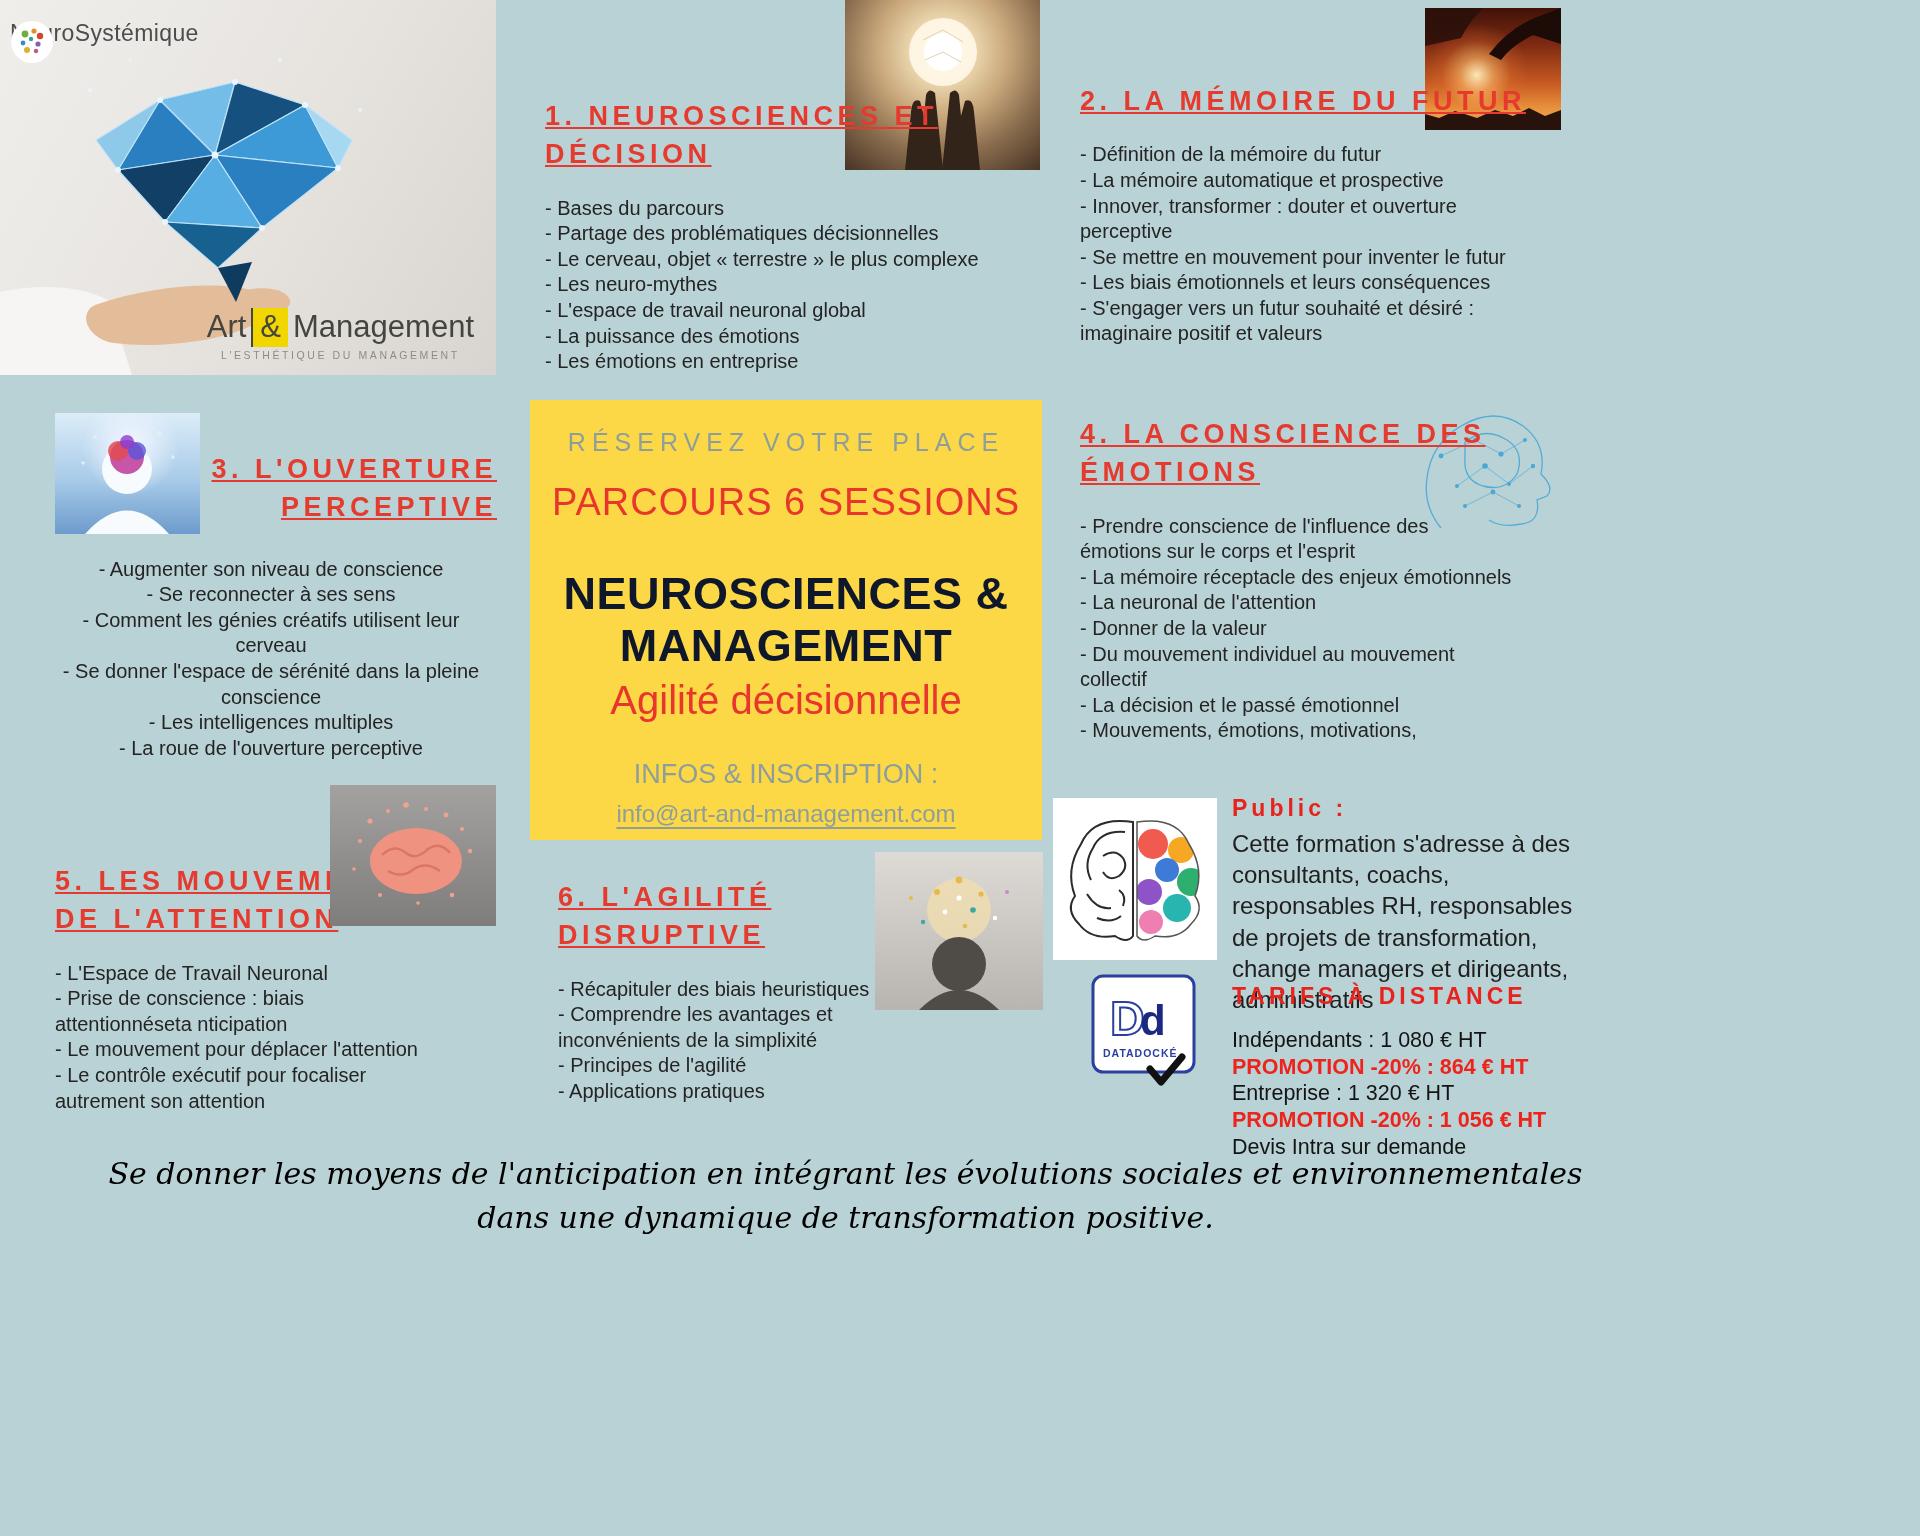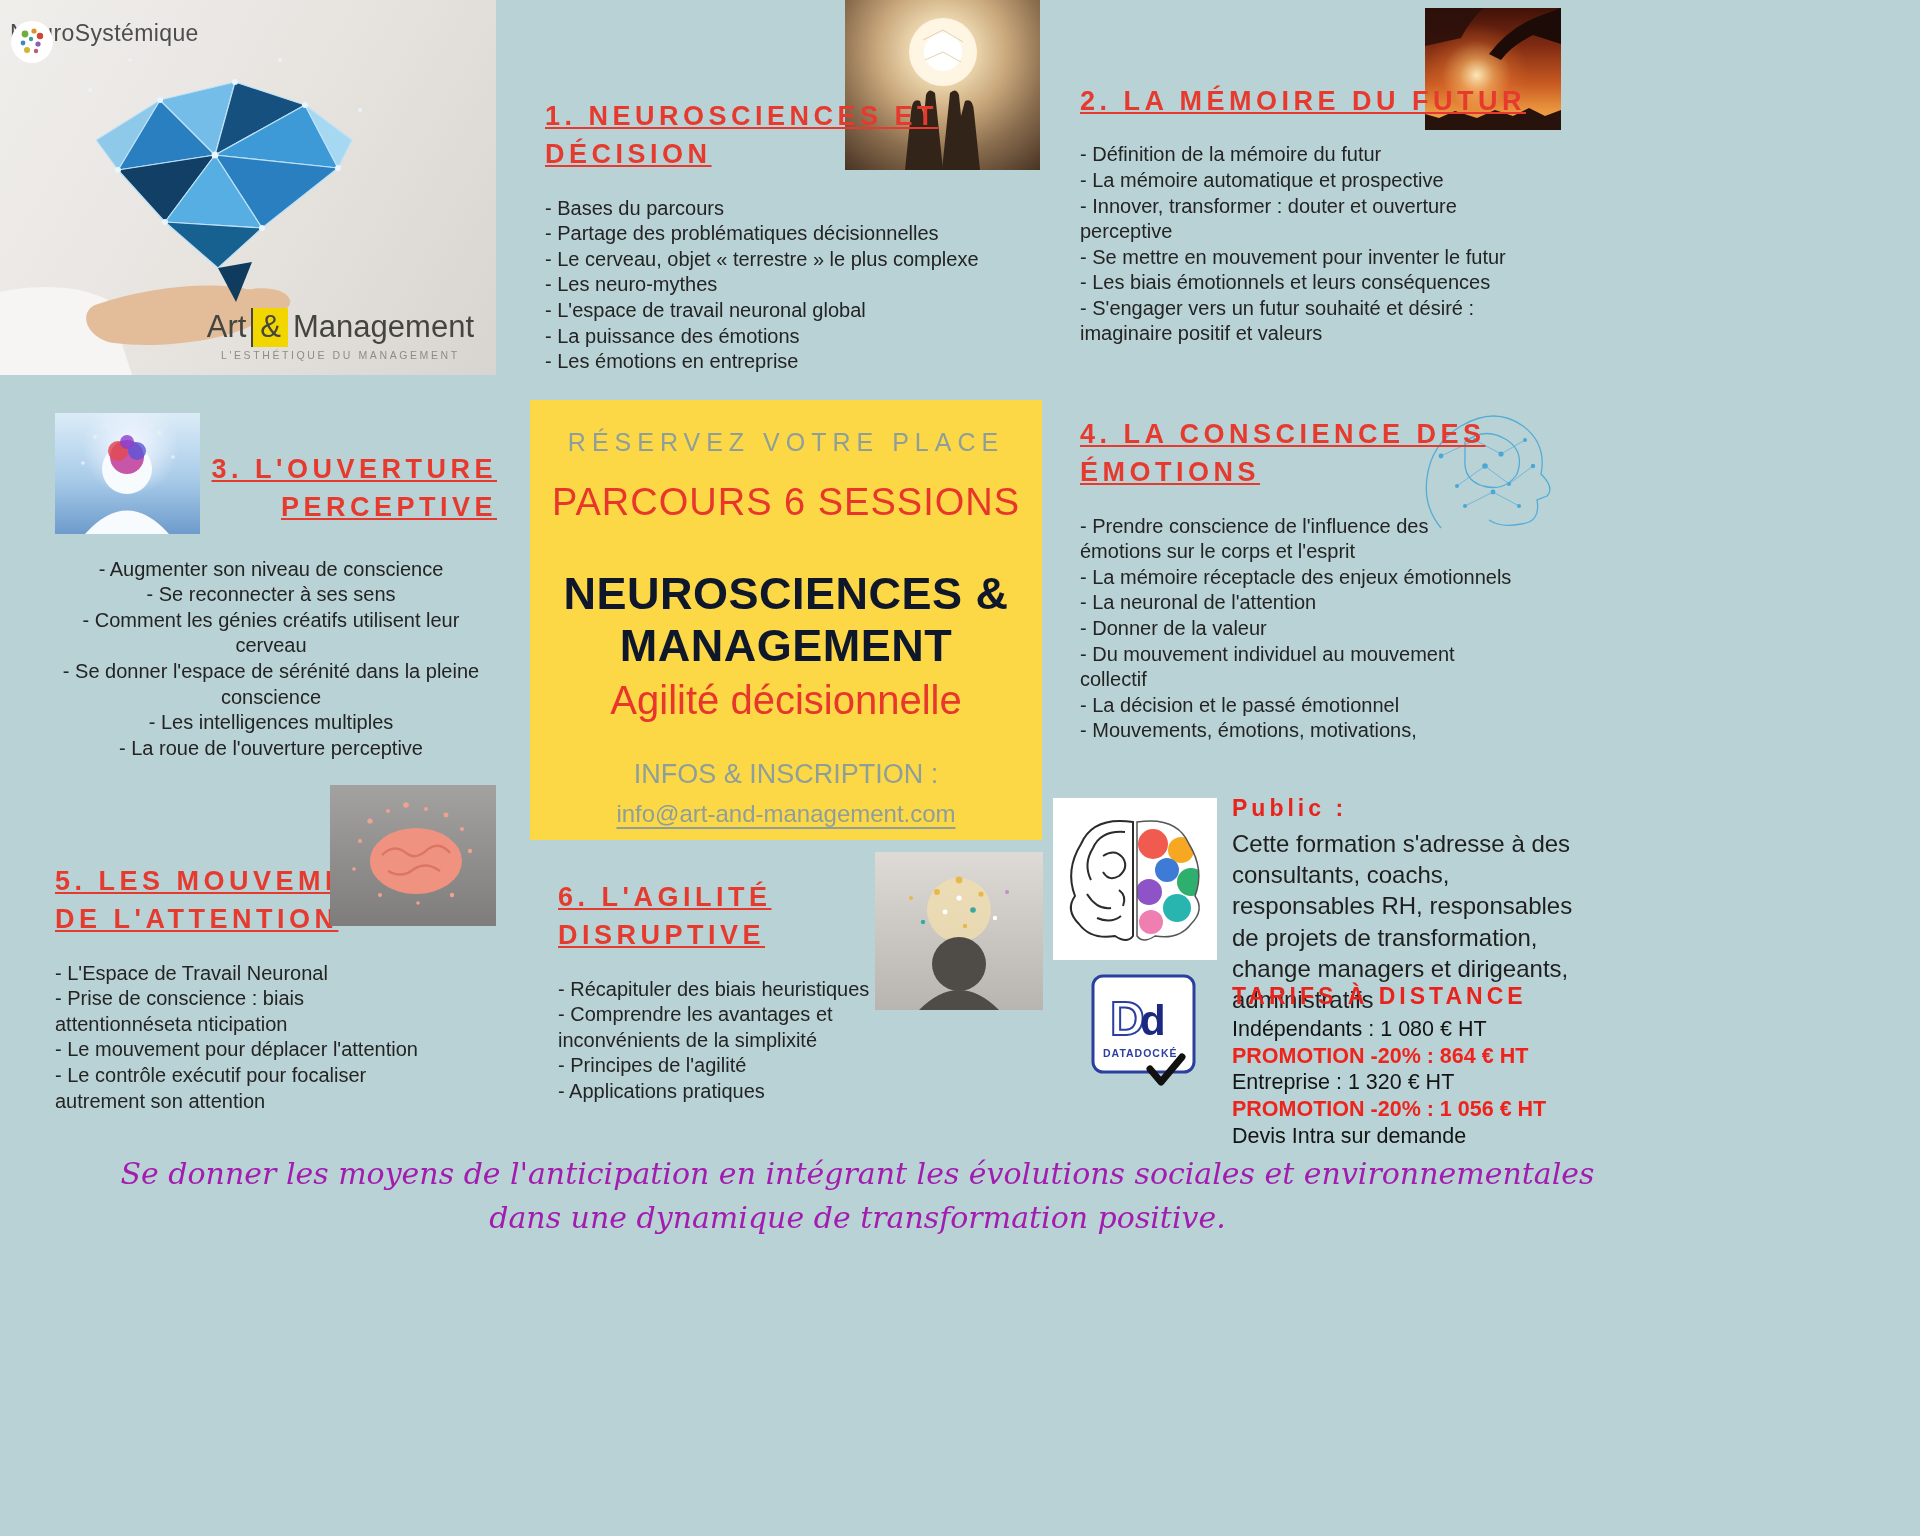--- a/index.html
+++ b/index.html
@@ -61,27 +61,27 @@
   .cb-main.first{margin-top:44px;}
   .cb-sub{margin-top:6px;font-size:40px;color:#e8362c;}
   .cb-infos{margin-top:36px;font-size:27px;color:#8d9e9b;}
   .cb-email{margin-top:10px;font-size:24px;color:#8d9e9b;text-decoration:underline;text-underline-offset:5px;cursor:pointer;}
 
   
   #public-block{position:absolute;left:1232px;top:795px;width:342px;}
   #tarifs-block{position:absolute;left:1232px;top:983px;width:350px;}
   .block-title{font-size:23px;font-weight:700;color:#e8231d;letter-spacing:4px;margin:0;}
   #public-text{margin-top:6px;font-size:24px;line-height:1.3;color:#1f1f1f;}
-  .tarif-list{margin-top:6px;font-size:21.5px;line-height:1.24;}
+  .tarif-list{margin-top:17px;font-size:21.5px;line-height:1.24;}
   .tarif-list .normal{color:#141414;}
   .tarif-list .promo{color:#ee231c;font-weight:700;}
 
   
   #footer{position:absolute;left:0;top:1152px;width:1691px;text-align:center;
-    font-family:"DejaVu Serif",serif;font-style:italic;font-size:30px;color:#a21caf;line-height:1.45;padding-left:12px;}
+    font-family:"DejaVu Serif",serif;font-style:italic;font-size:30px;color:#000000;line-height:1.45;}
 </style>
 </head>
 <body>
 
 <div id="canvas">
 
   <div id="hero">
     <svg width="496" height="375" viewBox="0 0 496 375">
       <path d="M0,292 C40,283 82,286 108,300 L132,375 L0,375 Z" fill="#f6f5f3"></path>
       <path d="M95,305 C150,286 218,280 254,291 C272,297 274,312 258,322 C228,341 158,349 114,343 C88,339 77,314 95,305 Z" fill="#e3bd99"></path>

